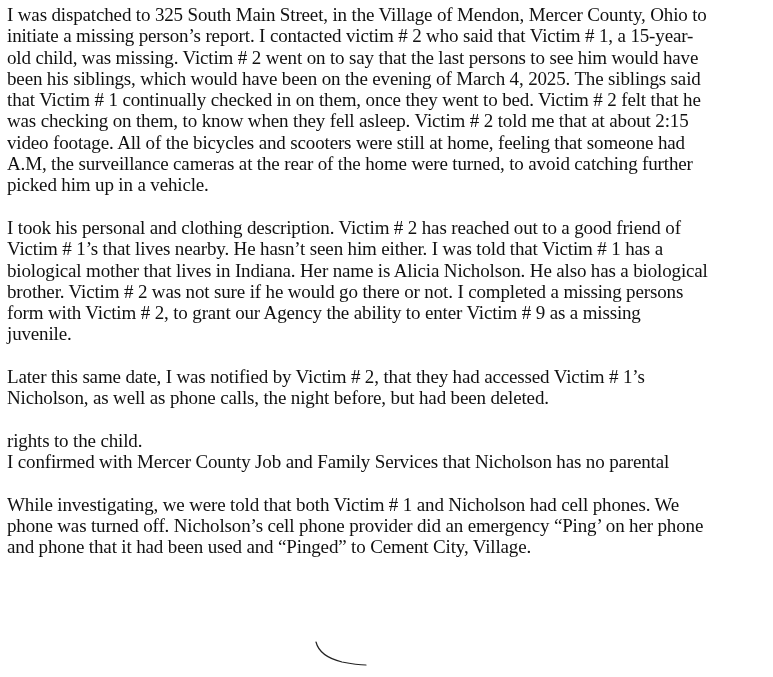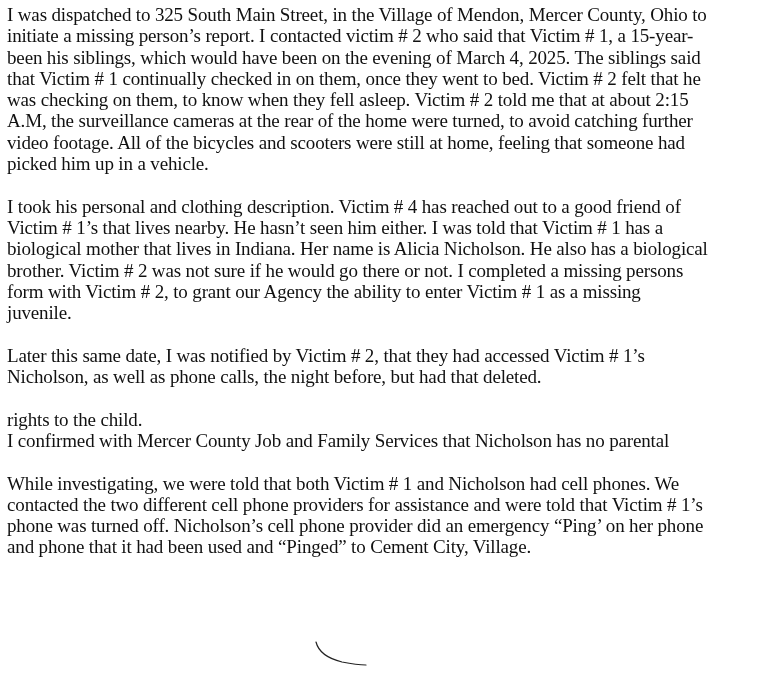--- a/index.html
+++ b/index.html
@@ -41,46 +41,46 @@
       pointer-events: none;
     }
   </style>
 </head>
 <body>
 
 <div class="page">
   <p class="para">
     <span class="line">I was dispatched to 325 South Main Street, in the Village of Mendon, Mercer County, Ohio to</span>
     <span class="line">initiate a missing person’s report.  I contacted victim # 2 who said that Victim # 1, a 15-year-</span>
+    <span class="line">old child, was missing. Victim # 2 went on to say that the last persons to see him would have</span>
     <span class="line">been his siblings, which would have been on the evening of March 4, 2025. The siblings said</span>
     <span class="line">that Victim # 1 continually checked in on them, once they went to bed. Victim # 2 felt that he</span>
     <span class="line">was checking on them, to know when they fell asleep. Victim # 2 told me that at about 2:15</span>
+    <span class="line">video footage. All of the bicycles and scooters were still at home, feeling that someone had</span>
     <span class="line">A.M, the surveillance cameras at the rear of the home were turned, to avoid catching further</span>
-    <span class="line">video footage. All of the bicycles and scooters were still at home, feeling that someone had</span>
     <span class="line">picked him up in a vehicle.</span>
   </p>
   <p class="para">
-    <span class="line">I took his personal and clothing description. Victim # 4 has reached out to a good friend of</span>
+    <span class="line">I took his personal and clothing description. Victim # 2 has reached out to a good friend of</span>
     <span class="line">Victim # 1’s that lives nearby. He hasn’t seen him either. I was told that Victim # 1 has a</span>
     <span class="line">biological mother that lives in Indiana. Her name is Alicia Nicholson. He also has a biological</span>
     <span class="line">brother.  Victim # 2 was not sure if he would go there or not. I completed a missing persons</span>
-    <span class="line">form with Victim # 2, to grant our Agency the ability to enter Victim # 1 as a missing</span>
+    <span class="line">form with Victim # 2, to grant our Agency the ability to enter Victim # 9 as a missing</span>
     <span class="line">juvenile.</span>
   </p>
   <p class="para">
     <span class="line">Later this same date, I was notified by Victim # 2, that they had accessed Victim # 1’s</span>
-    <span class="line">Nicholson, as well as phone calls, the night before, but had that deleted.</span>
+    <span class="line">Nicholson, as well as phone calls, the night before, but had been deleted.</span>
   </p>
   <p class="para">
     <span class="line">rights to the child.</span>
     <span class="line">I confirmed with Mercer County Job and Family Services that Nicholson has no parental</span>
   </p>
   <p class="para">
     <span class="line">While investigating, we were told that both Victim # 1 and Nicholson had cell phones. We</span>
-    <span class="line">contacted the two different cell phone providers for assistance and were told that Victim # 1’s</span>
     <span class="line">phone was turned off. Nicholson’s cell phone provider did an emergency “Ping’ on her phone</span>
     <span class="line">and phone that it had been used and “Pinged” to Cement City, Village.</span>
   </p>
 </div>
 
 <svg class="pen-mark" viewBox="0 0 60 30">
   <path d="M4 2 C 6 10, 14 18, 30 22 C 40 24, 48 25, 54 25" fill="none" stroke="#222" stroke-width="1.2" stroke-linecap="round"></path>
 </svg>
 
 </body></html>

